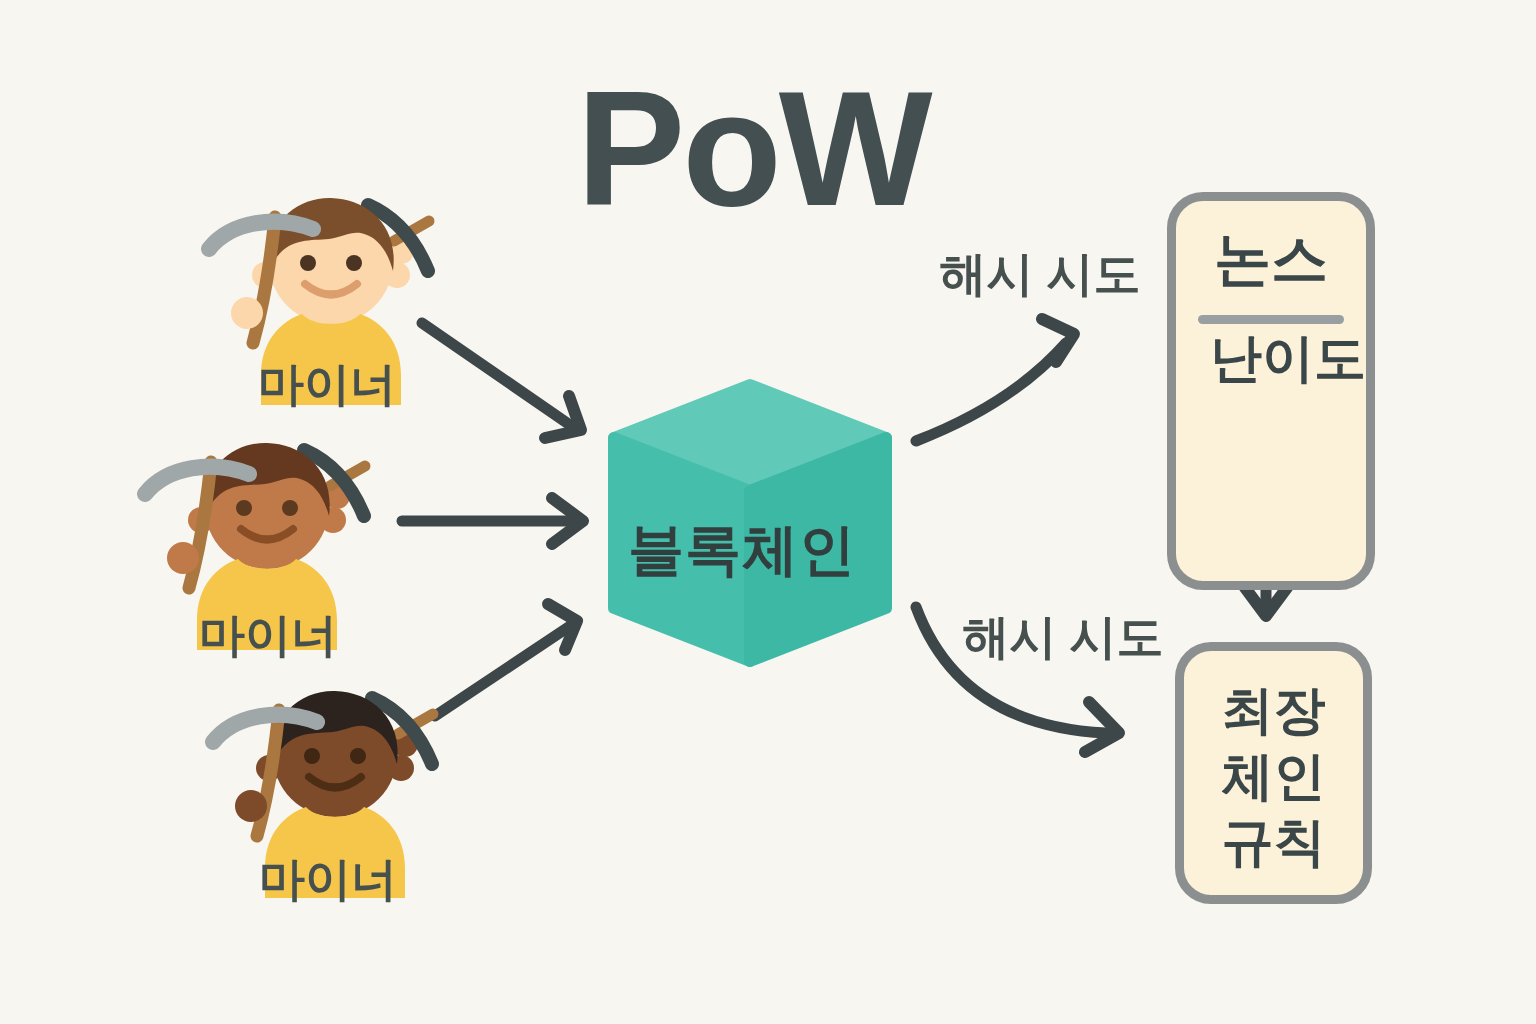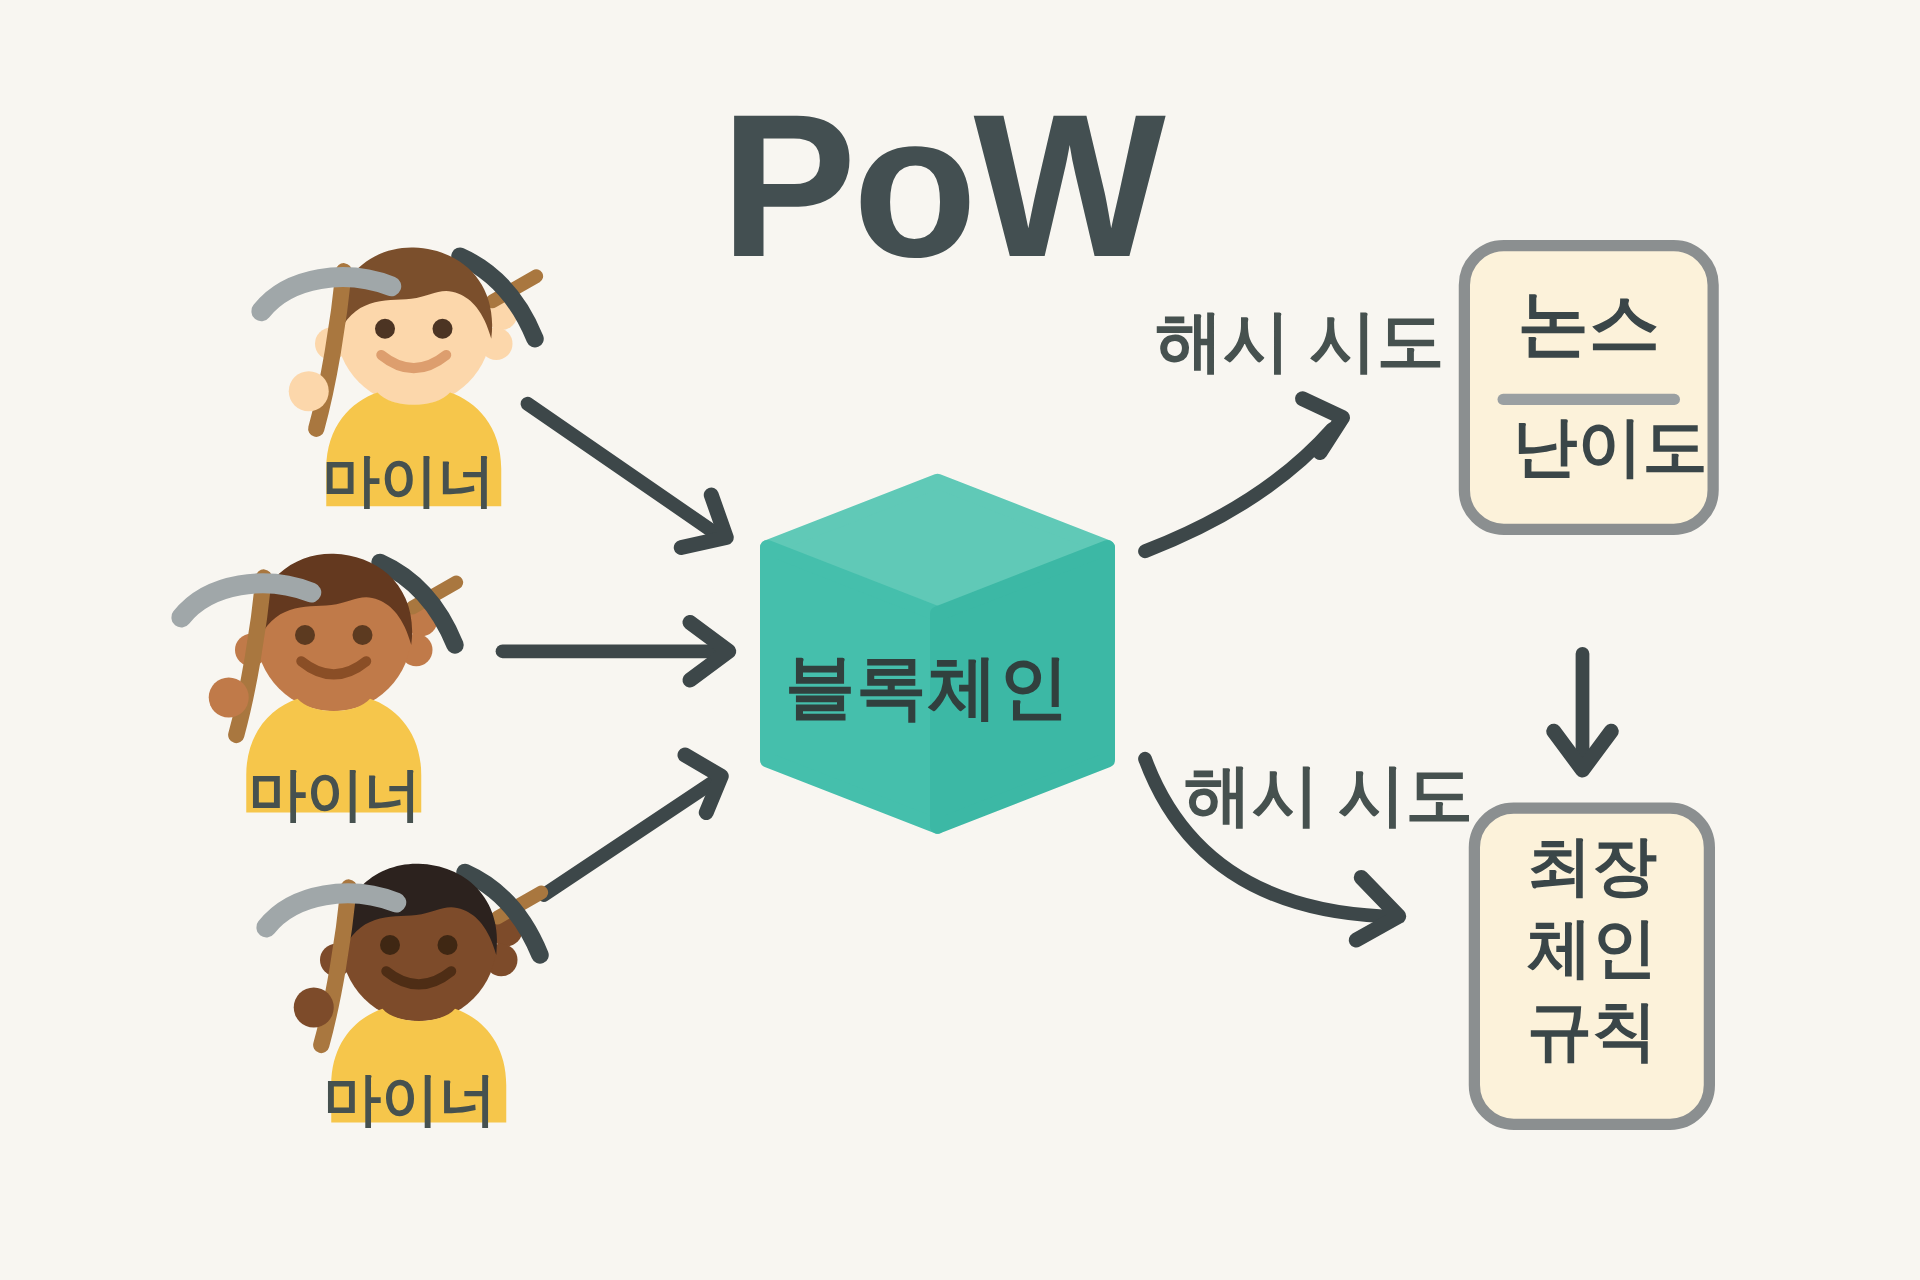--- a/index.html
+++ b/index.html
@@ -28,46 +28,46 @@
   .eye{fill:var(--eyes,#4c3423);}
   .smile{stroke:var(--smile,#dd9e6e);stroke-width:8;fill:none;stroke-linecap:round;}
   .shirt{fill:var(--shirt,#f6c64b);}
   .handle{stroke:var(--pickaxe-handle);fill:none;stroke-linecap:round;}
   .blade{stroke:var(--pickaxe-blade);fill:none;stroke-linecap:round;}
   .back-blade{stroke:var(--back-blade);fill:none;stroke-linecap:round;}
   .miner-label{
     font-size:46px;font-weight:800;color:var(--label-text);white-space:nowrap;
   }
   .edge-label{
-    font-size:54px;font-weight:800;color:var(--label-text);white-space:nowrap;
+    font-size:47px;font-weight:800;color:var(--label-text);white-space:nowrap;
   }
   #arrows{left:0;top:0;width:1536px;height:1024px;pointer-events:none;}
   #arrows path{stroke:var(--arrow);fill:none;stroke-linecap:round;stroke-linejoin:round;}
   .shaft{stroke-width:11;}
   .head{stroke-width:12;}
   .cube-svg{left:602px;top:373px;width:296px;height:300px;}
   .cube-face{stroke-width:12;stroke-linejoin:round;}
   .f-top{fill:var(--cube-top);stroke:var(--cube-top);}
   .f-left{fill:var(--cube-left);stroke:var(--cube-left);}
   .f-right{fill:var(--cube-right);stroke:var(--cube-right);}
   .cube-text{
     font-family:"Liberation Sans", sans-serif;font-size:56px;font-weight:800;
     fill:var(--cube-label);letter-spacing:1px;
   }
   .panel{
     box-sizing:border-box;background:var(--box-bg);
     border:9px solid var(--box-border);border-radius:36px;
     color:var(--box-text);text-align:center;font-weight:800;
   }
-  #nonce-box{left:1167px;top:192px;width:208px;height:236px;padding-top:30px;}
+  #nonce-box{left:1167px;top:192px;width:208px;height:398px;padding-top:30px;}
   #nonce-box .num{font-size:57px;line-height:1;}
   #nonce-box .frac-bar{width:146px;height:9px;border-radius:5px;background:var(--divider);margin:27px auto 0;}
   #nonce-box .den1{font-size:52px;line-height:1;margin-top:27px;}
   #nonce-box .den2{font-size:52px;line-height:1;margin-top:8px;text-align:right;}
-  #rule-box{left:1175px;top:642px;width:197px;height:262px;padding-top:9px;}
+  #rule-box{left:1175px;top:642px;width:197px;height:262px;padding-top:27px;font-family:Liberation Serif, serif;}
   #rule-box div{font-size:52px;line-height:66px;}
 </style>
 </head>
 <body>
 
 <div id="canvas">
 
   <div id="title" class="abs">PoW</div>
 
   <svg id="arrows" class="abs" viewBox="0 0 1536 1024">

